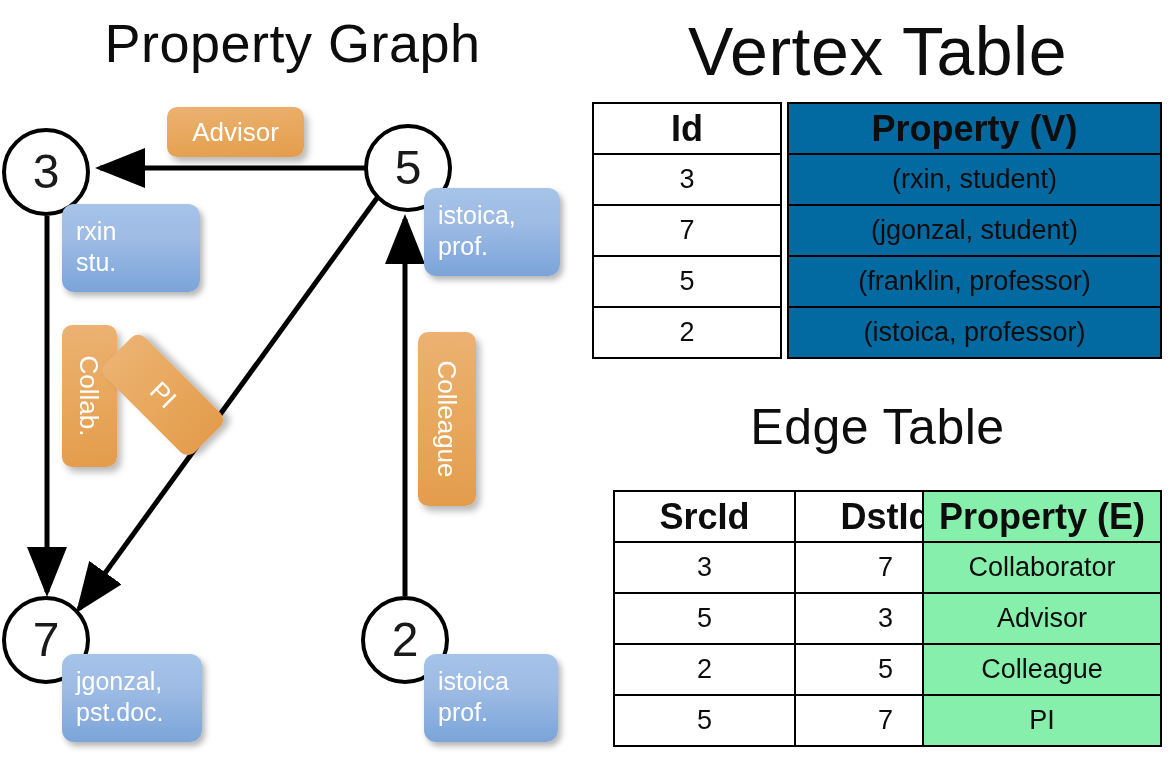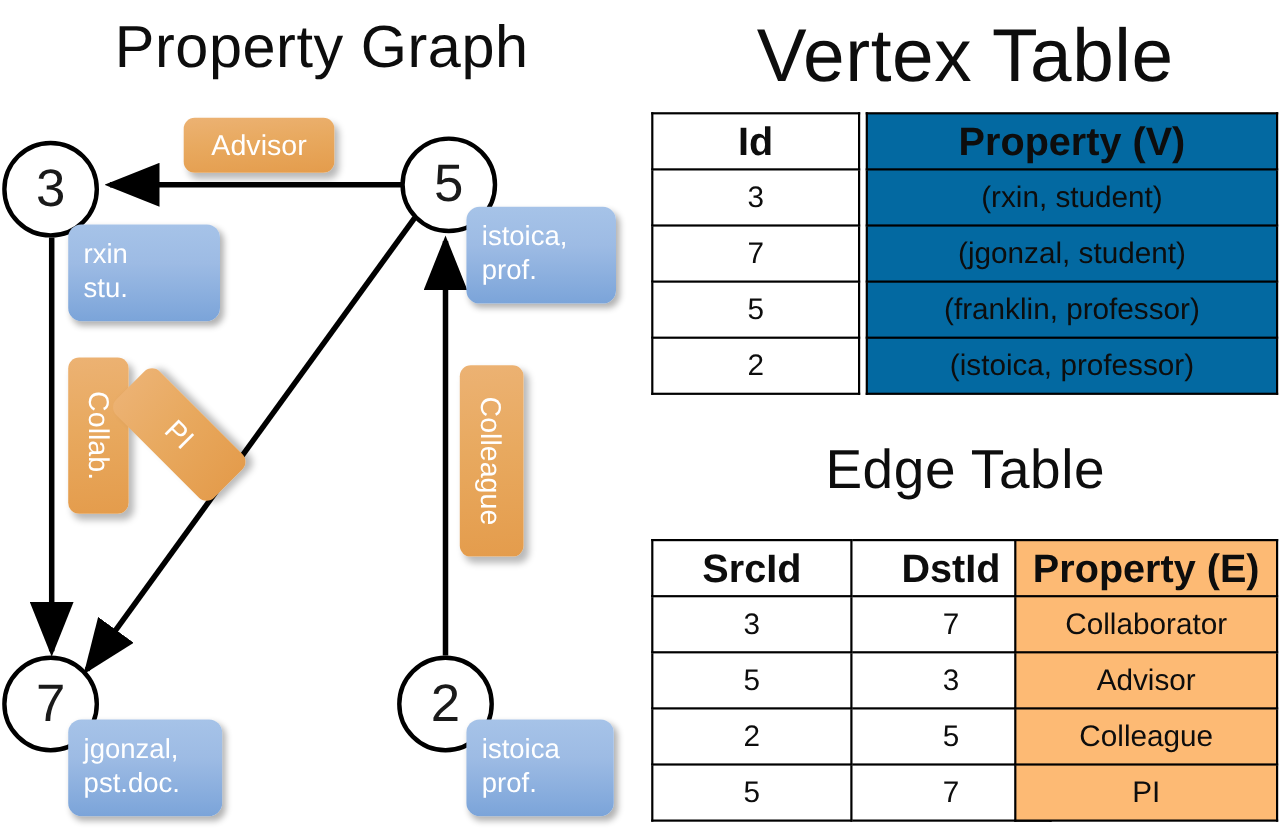--- a/index.html
+++ b/index.html
@@ -142,23 +142,23 @@
     font-weight: bold;
     font-size: 36px;
   }
 
   
   #vertex-id-table   { left: 592px; top: 102px; width: 190px; }
   #vertex-prop-table { left: 787px; top: 102px; width: 375px; }
   #vertex-prop-table td, #vertex-prop-table th { background: #0369a1; }
 
   
-  #edge-src-dst-table { left: 592px; top: 490px; width: 364px; }
+  #edge-src-dst-table { left: 613px; top: 490px; width: 364px; }
   #edge-prop-table    { left: 922px; top: 490px; width: 240px; }
-  #edge-prop-table td, #edge-prop-table th { background: #fdba74; }
+  #edge-prop-table td, #edge-prop-table th { background: #86efac; }
   #edge-src-dst-table td, #edge-src-dst-table th { width: 50%; }
   .tbl td, .tbl th { height: 49px; line-height: 49px; }
 </style>
 </head>
 <body>
 
 <div id="graph-panel">
 
   <div class="title" id="graph-title">Property Graph</div>
 

